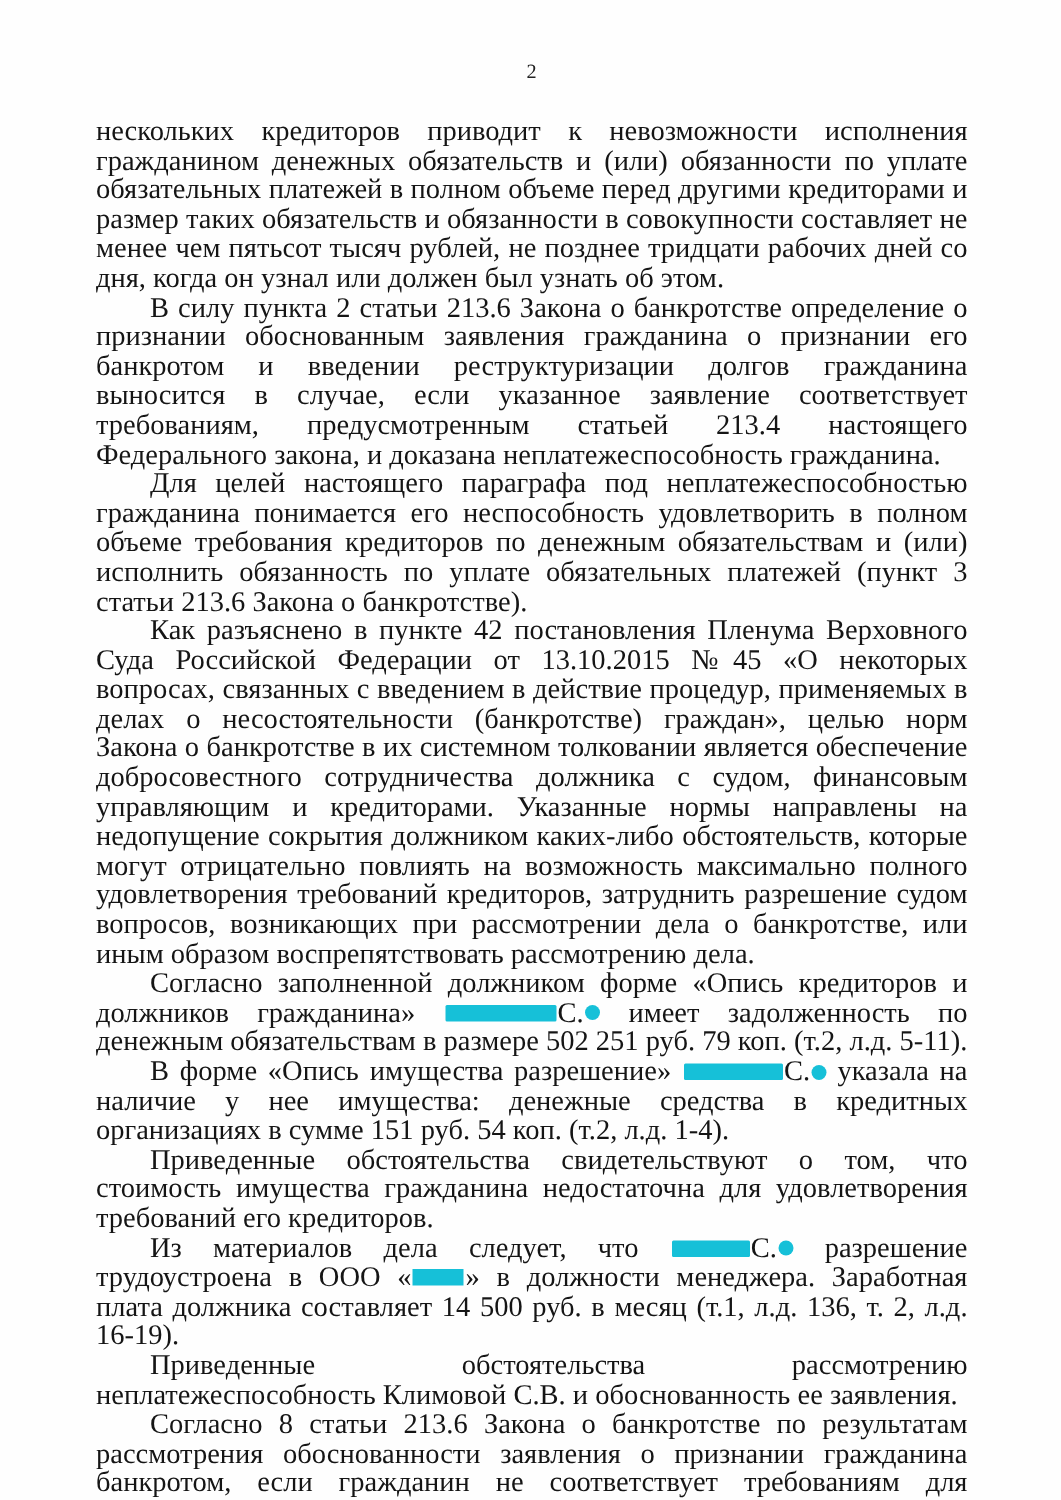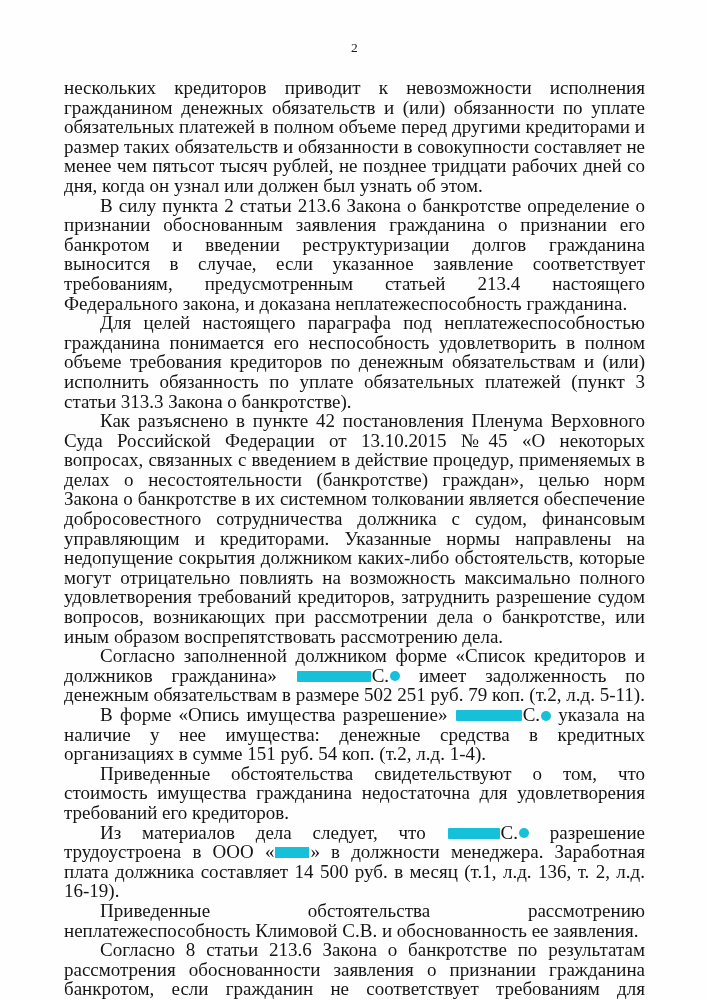--- a/index.html
+++ b/index.html
@@ -87,25 +87,25 @@
 <div class="page">
 
   <div class="page-number">2</div>
 
   <div class="doc-body">
 
     <p class="para no-indent">нескольких кредиторов приводит к невозможности исполнения гражданином денежных обязательств и (или) обязанности по уплате обязательных платежей в полном объеме перед другими кредиторами и размер таких обязательств и обязанности в совокупности составляет не менее чем пятьсот тысяч рублей, не позднее тридцати рабочих дней со дня, когда он узнал или должен был узнать об этом.</p>
 
     <p class="para">В силу пункта 2 статьи 213.6 Закона о банкротстве определение о признании обоснованным заявления гражданина о признании его банкротом и введении реструктуризации долгов гражданина выносится в случае, если указанное заявление соответствует требованиям, предусмотренным статьей 213.4 настоящего Федерального закона, и доказана неплатежеспособность гражданина.</p>
 
-    <p class="para">Для целей настоящего параграфа под неплатежеспособностью гражданина понимается его неспособность удовлетворить в полном объеме требования кредиторов по денежным обязательствам и (или) исполнить обязанность по уплате обязательных платежей (пункт 3 статьи 313.3 Закона о банкротстве).</p>
+    <p class="para">Для целей настоящего параграфа под неплатежеспособностью гражданина понимается его неспособность удовлетворить в полном объеме требования кредиторов по денежным обязательствам и (или) исполнить обязанность по уплате обязательных платежей (пункт 3 статьи 213.6 Закона о банкротстве).</p>
 
     <p class="para">Как разъяснено в пункте 42 постановления Пленума Верховного Суда Российской Федерации от 13.10.2015 №45 «О некоторых вопросах, связанных с введением в действие процедур, применяемых в делах о несостоятельности (банкротстве) граждан», целью норм Закона о банкротстве в их системном толковании является обеспечение добросовестного сотрудничества должника с судом, финансовым управляющим и кредиторами. Указанные нормы направлены на недопущение сокрытия должником каких-либо обстоятельств, которые могут отрицательно повлиять на возможность максимально полного удовлетворения требований кредиторов, затруднить разрешение судом вопросов, возникающих при рассмотрении дела о банкротстве, или иным образом воспрепятствовать рассмотрению дела.</p>
 
-    <p class="para"><span>Согласно заполненной должником форме «Список кредиторов и должников гражданина»</span> <span class="redaction w-long"></span><span>С.</span><span class="redaction-dot"></span> <span>имеет задолженность по денежным обязательствам в размере 502 251 руб. 79 коп. (т.2, л.д. 5-11).</span></p>
+    <p class="para"><span>Согласно заполненной должником форме «Опись кредиторов и должников гражданина»</span> <span class="redaction w-long"></span><span>С.</span><span class="redaction-dot"></span> <span>имеет задолженность по денежным обязательствам в размере 502 251 руб. 79 коп. (т.2, л.д. 5-11).</span></p>
 
     <p class="para"><span>В форме «Опись имущества разрешение»</span> <span class="redaction w-mid"></span><span>С.</span><span class="redaction-dot"></span> <span>указала на наличие у нее имущества: денежные средства в кредитных организациях в сумме 151 руб. 54 коп. (т.2, л.д. 1-4).</span></p>
 
     <p class="para">Приведенные обстоятельства свидетельствуют о том, что стоимость имущества гражданина недостаточна для удовлетворения требований его кредиторов.</p>
 
     <p class="para"><span>Из материалов дела следует, что</span> <span class="redaction w-short"></span><span>С.</span><span class="redaction-dot"></span> <span>разрешение трудоустроена в ООО «</span><span class="redaction-quote"></span><span>» в должности менеджера. Заработная плата должника составляет 14 500 руб. в месяц (т.1, л.д. 136, т. 2, л.д. 16-19).</span></p>
 
     <p class="para">Приведенные обстоятельства рассмотрению неплатежеспособность Климовой С.В. и обоснованность ее заявления.</p>
 
     <p class="para">Согласно 8 статьи 213.6 Закона о банкротстве по результатам рассмотрения обоснованности заявления о признании гражданина банкротом, если гражданин не соответствует требованиям для утверждения плана реструктуризации долгов, установленным пунктом 1 статьи 213.13 Закона о банкротстве, арбитражный суд вправе на основании ходатайства гражданина вынести решение о признании его банкротом и введении процедуры реализации имущества гражданина.</p>

